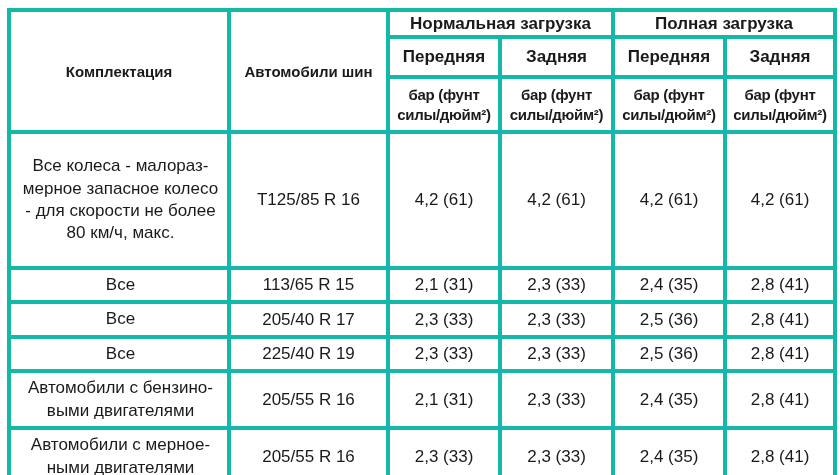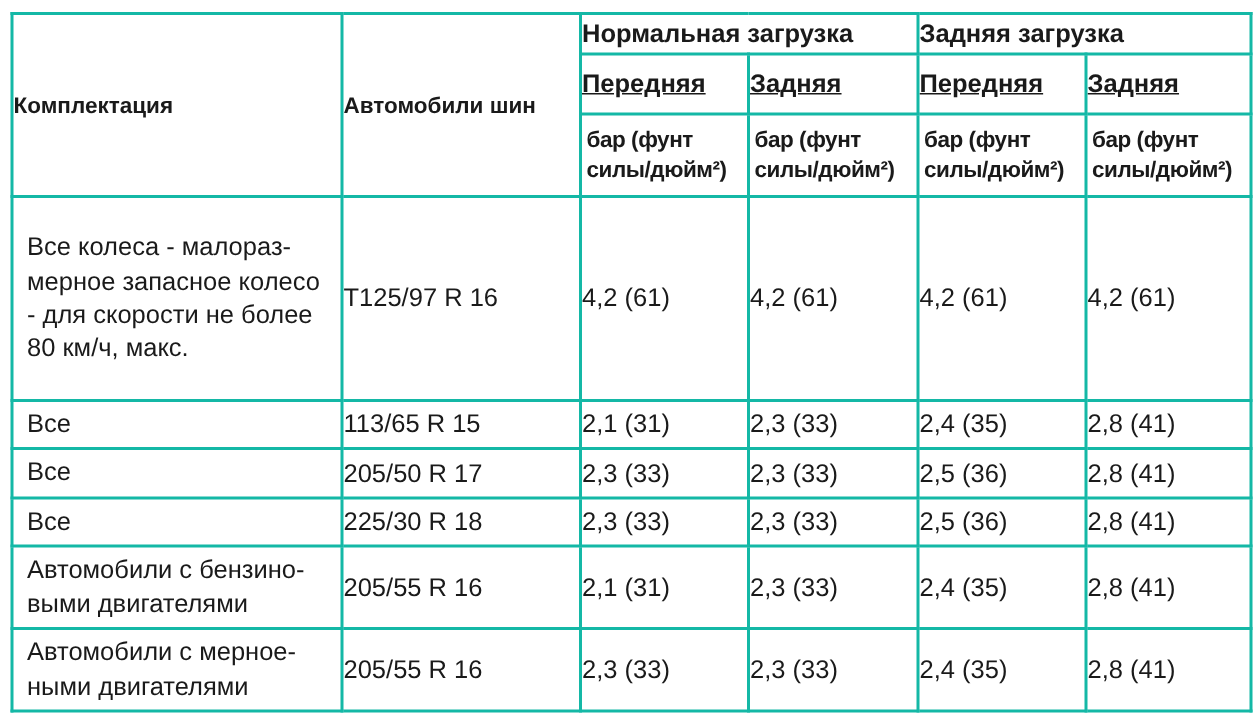--- a/index.html
+++ b/index.html
@@ -18,29 +18,29 @@
   }
   table.spec {
     position: absolute;
     left: 7px; top: 8px;
     width: 826px;
     border-collapse: collapse;
     table-layout: fixed;
     background: #ffffff;
   }
   table.spec th, table.spec td {
-    border: 2px solid #14b8a6;
+    border: 4px solid #14b8a6;
     vertical-align: middle;
-    text-align: left;
+    text-align: center;
     overflow: hidden;
   }
   
   thead th { font-weight: bold; font-size: 17px; }
   tr.h-group  { height: 27px; }
-  tr.h-axle   { height: 40px; text-decoration: underline; }
+  tr.h-axle   { height: 40px; }
   tr.h-unit   { height: 55px; }
   th.unit-cell {
     font-size: 15px;
     letter-spacing: -0.3px;
     line-height: 1.3;
     padding: 2px 3px;
   }
   th.rowspan-head { font-size: 15px; }
   
   tbody td { font-size: 17px; font-weight: normal; }
@@ -65,63 +65,63 @@
       <col style="width:112px">
       <col style="width:113px">
       <col style="width:112px">
       <col style="width:110px">
     </colgroup>
     <thead>
       <tr class="h-group">
         <th rowspan="3" class="rowspan-head">Комплектация</th>
         <th rowspan="3" class="rowspan-head">Автомобили шин</th>
         <th colspan="2">Нормальная загрузка</th>
-        <th colspan="2">Задняя загрузка</th>
+        <th colspan="2">Полная загрузка</th>
       </tr>
       <tr class="h-axle">
         <th>Передняя</th>
         <th>Задняя</th>
         <th>Передняя</th>
         <th>Задняя</th>
       </tr>
       <tr class="h-unit">
         <th class="unit-cell">бар (фунт силы/дюйм²)</th>
         <th class="unit-cell">бар (фунт силы/дюйм²)</th>
         <th class="unit-cell">бар (фунт силы/дюйм²)</th>
         <th class="unit-cell">бар (фунт силы/дюйм²)</th>
       </tr>
     </thead>
     <tbody>
       <tr class="r-tall">
         <td class="config-cell">Все колеса - малораз­мерное запасное колесо - для скорости не более 80 км/ч, макс.</td>
-        <td>T125/97 R 16</td>
+        <td>T125/85 R 16</td>
         <td>4,2 (61)</td>
         <td>4,2 (61)</td>
         <td>4,2 (61)</td>
         <td>4,2 (61)</td>
       </tr>
       <tr class="r-single">
         <td class="config-cell">Все</td>
         <td>113/65 R 15</td>
         <td>2,1 (31)</td>
         <td>2,3 (33)</td>
         <td>2,4 (35)</td>
         <td>2,8 (41)</td>
       </tr>
       <tr class="r-single">
         <td class="config-cell">Все</td>
-        <td>205/50 R 17</td>
+        <td>205/40 R 17</td>
         <td>2,3 (33)</td>
         <td>2,3 (33)</td>
         <td>2,5 (36)</td>
         <td>2,8 (41)</td>
       </tr>
       <tr class="r-single">
         <td class="config-cell">Все</td>
-        <td>225/30 R 18</td>
+        <td>225/40 R 19</td>
         <td>2,3 (33)</td>
         <td>2,3 (33)</td>
         <td>2,5 (36)</td>
         <td>2,8 (41)</td>
       </tr>
       <tr class="r-double">
         <td class="config-cell">Автомобили с бензино­выми двигателями</td>
         <td>205/55 R 16</td>
         <td>2,1 (31)</td>
         <td>2,3 (33)</td>

